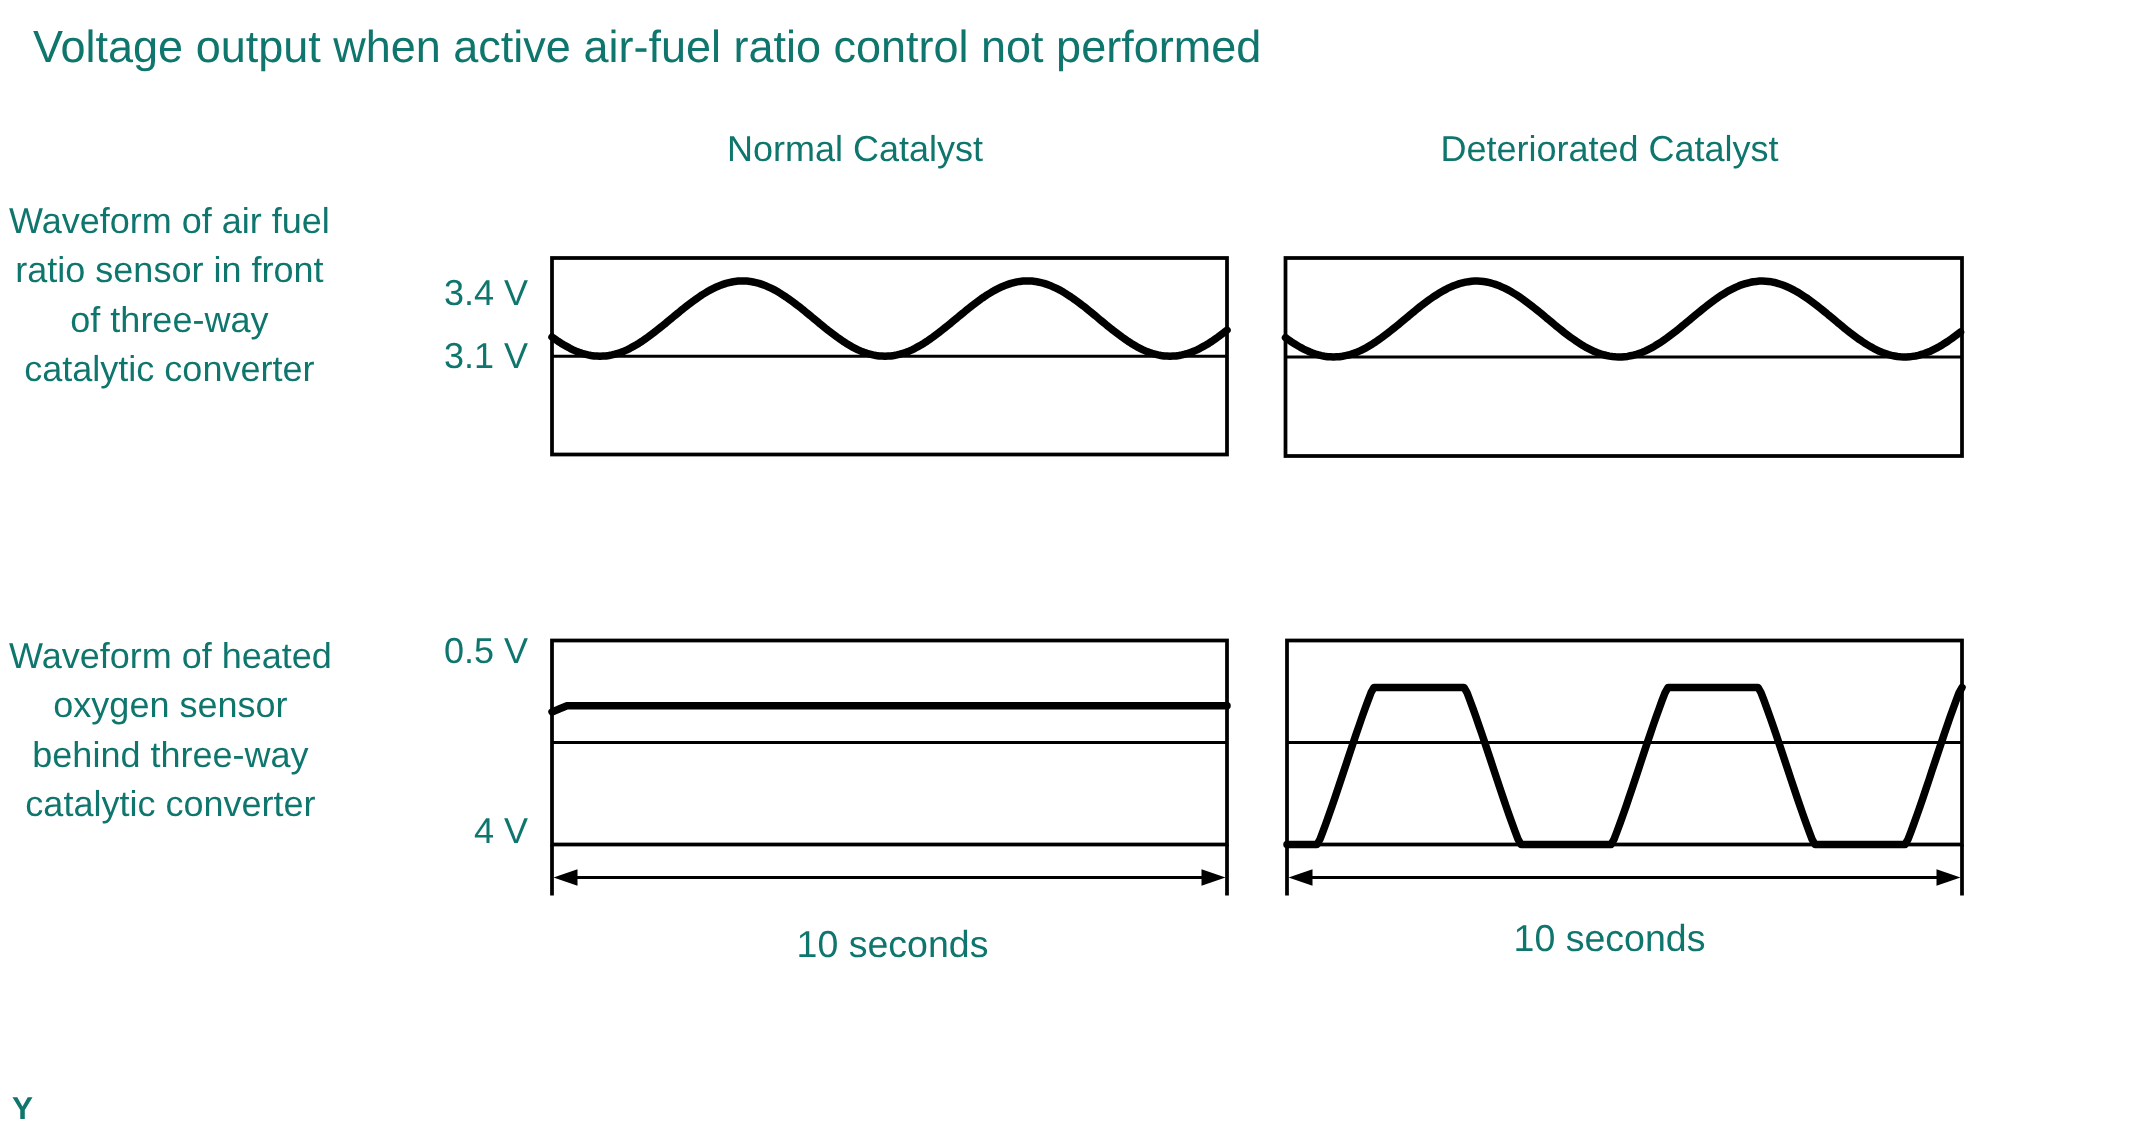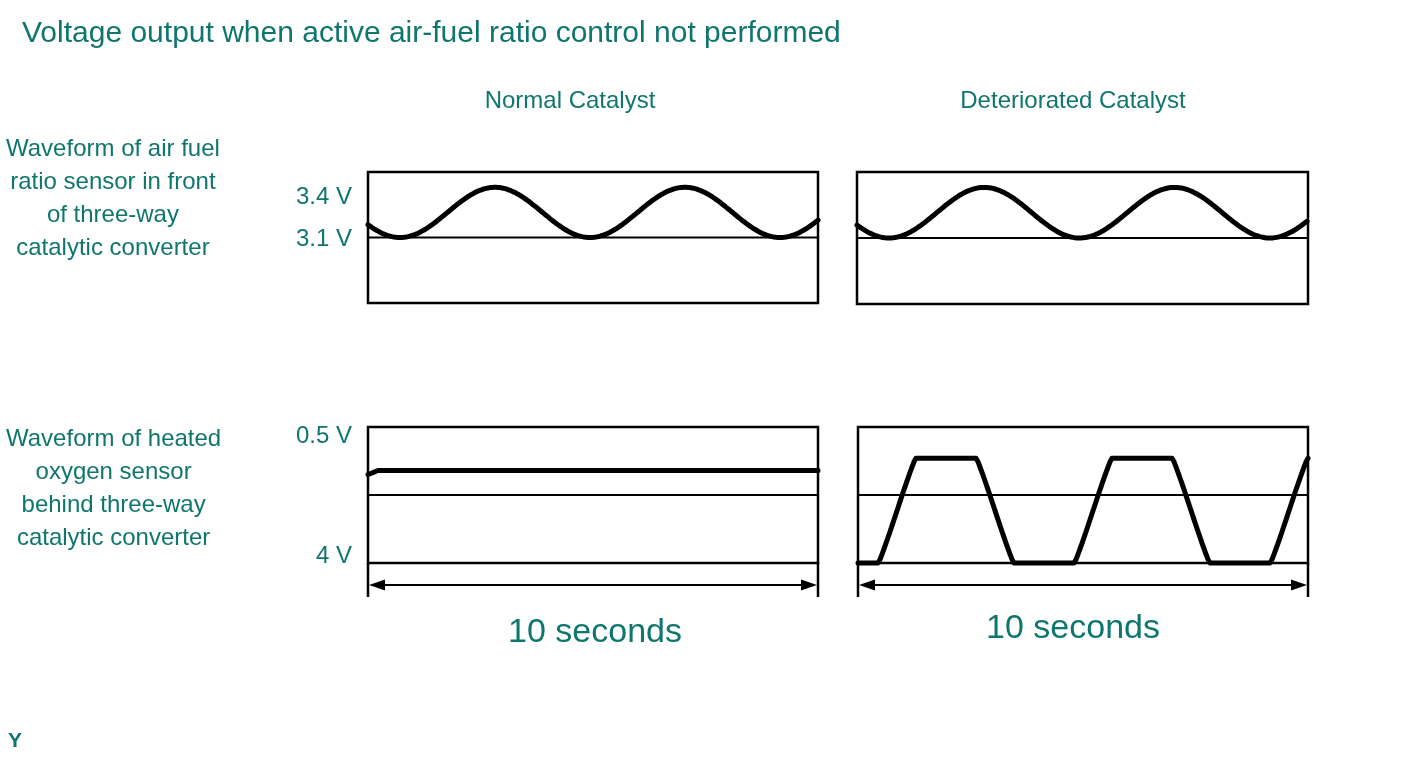--- a/index.html
+++ b/index.html
@@ -5,21 +5,21 @@
   html,body{margin:0;padding:0;background:#fff;}
   .page{position:relative;width:1314px;height:759px;background:#ffffff;overflow:hidden;
         font-family:"Liberation Sans",sans-serif;color:#0f766e;}
   .abs{position:absolute;}
   .title{left:22px;top:15px;font-size:30px;line-height:34px;white-space:nowrap;}
   .col-header{top:87px;font-size:24px;line-height:26px;transform:translateX(-50%);white-space:nowrap;}
   .row-label{left:6px;font-size:24px;line-height:33px;white-space:pre-line;}
   .row-label.r1{top:131px;text-align:center;}
   .row-label.r2{top:421px;text-align:center;}
   .ylabel{left:262px;width:90px;text-align:right;font-size:24px;line-height:32px;white-space:nowrap;}
-  .time-label{font-size:34px;line-height:28px;transform:translateX(-50%);white-space:nowrap;}
+  .time-label{font-size:25px;line-height:28px;transform:translateX(-50%);white-space:nowrap;}
   .y-marker{left:8px;top:728px;font-size:21px;font-weight:bold;}
   svg.panel{position:absolute;overflow:visible;}
 </style>
 </head>
 <body>
 
 <div class="page">
 
   <div class="abs title">Voltage output when active air-fuel ratio control not performed</div>
 

